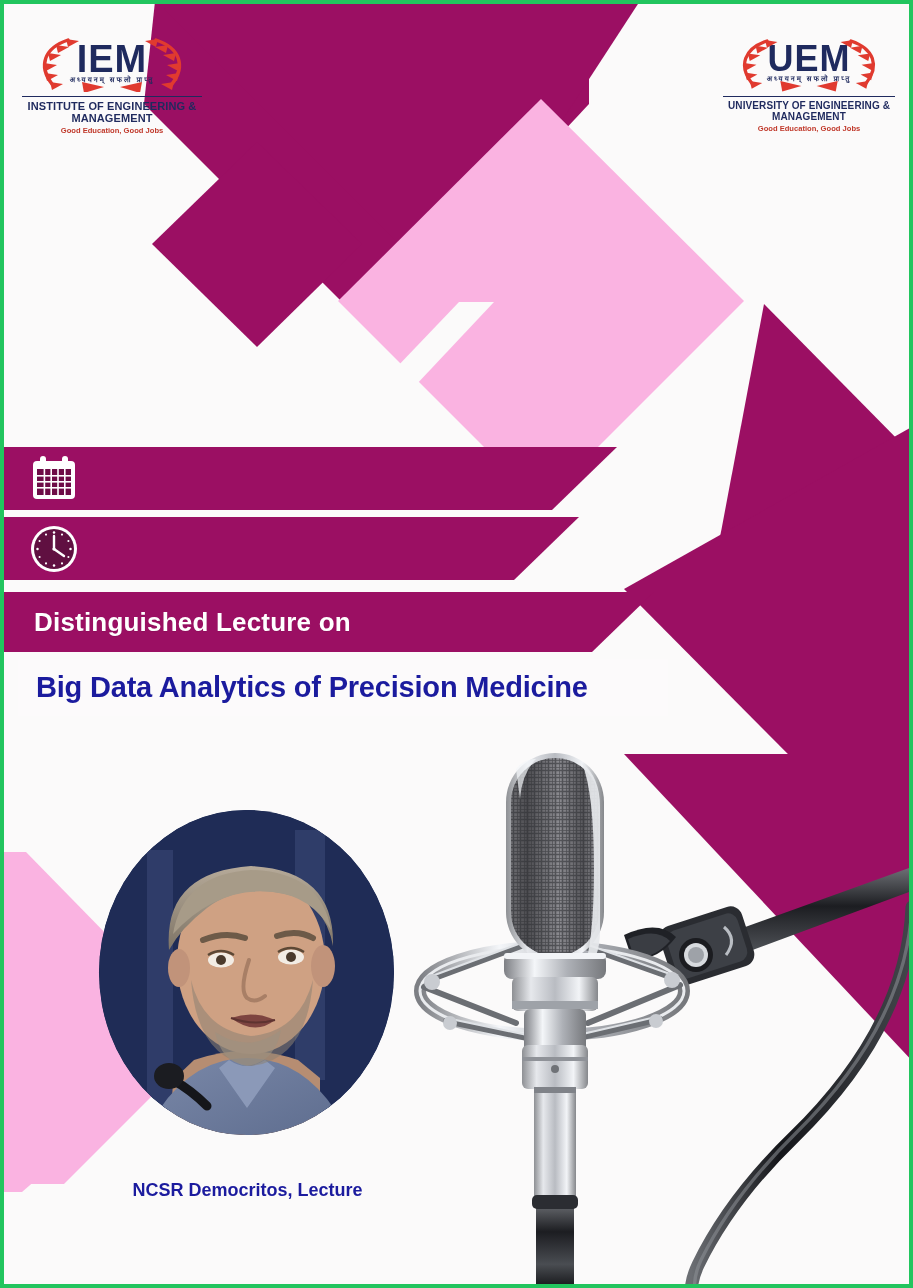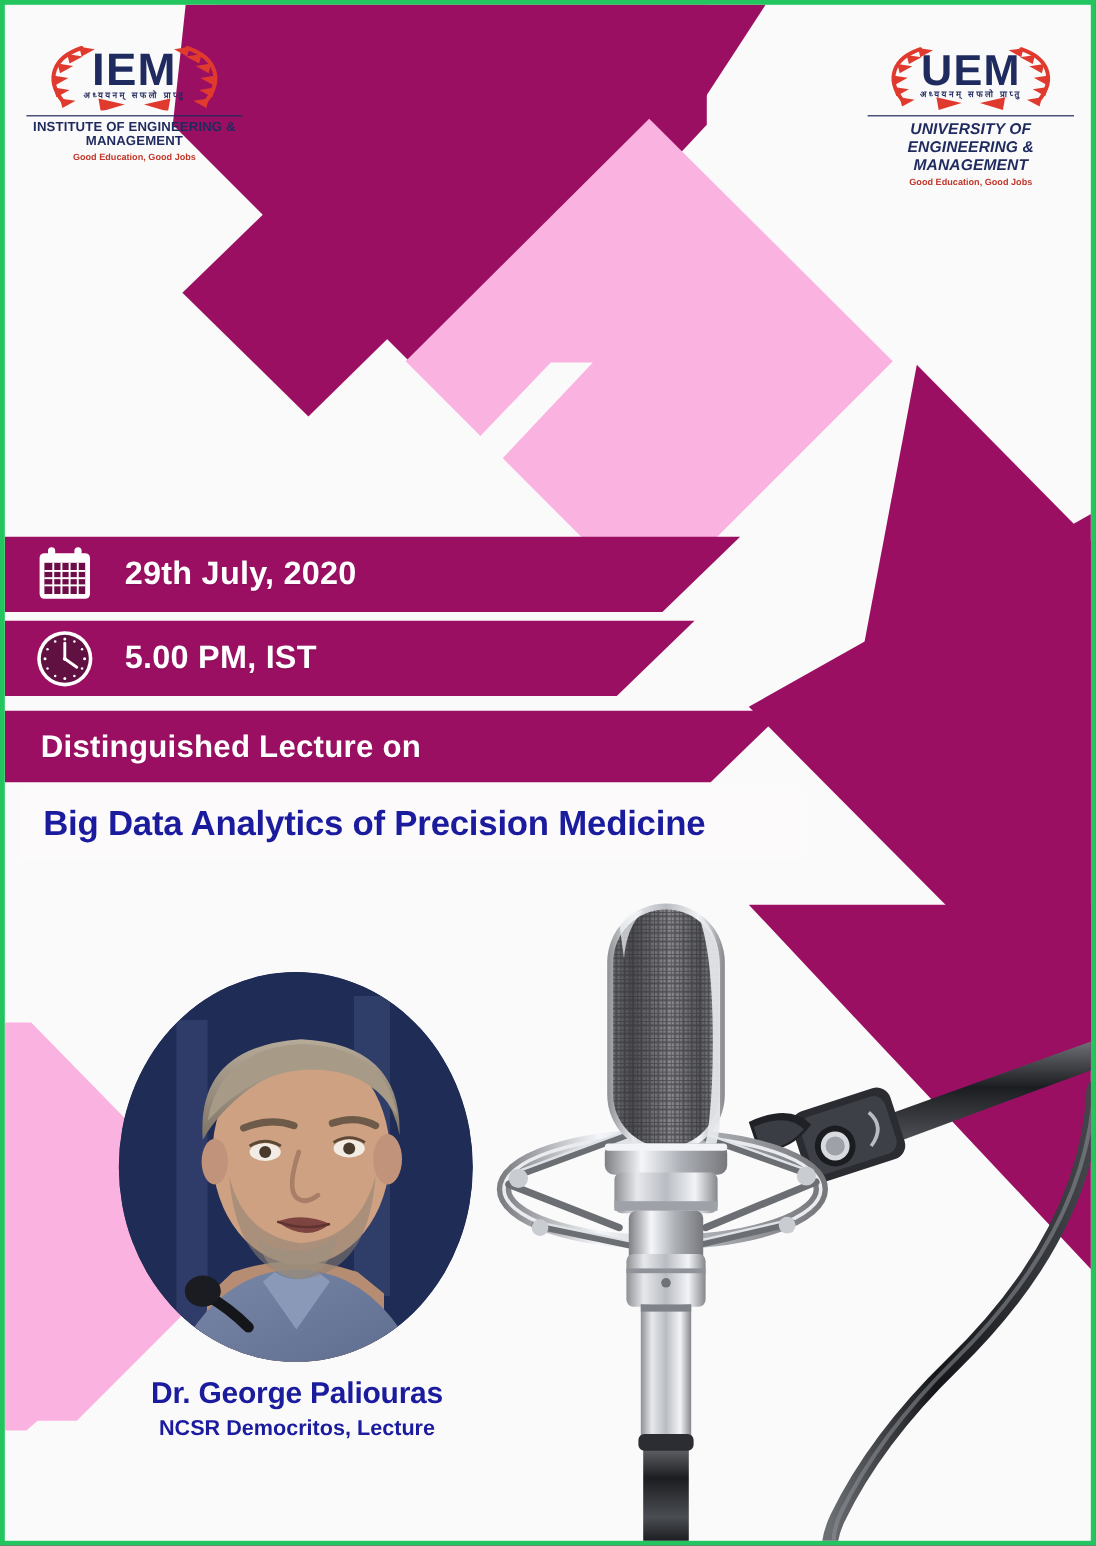--- a/index.html
+++ b/index.html
@@ -22,21 +22,21 @@
   .logo-iem{left:18px;top:28px;}
   .logo-uem{right:14px;top:28px;width:172px;}
   .logo-badge{position:relative;height:60px;display:flex;align-items:center;justify-content:center;}
   .logo-word{font-weight:bold;color:#1f2a5e;letter-spacing:1px;line-height:1;}
   .logo-iem .logo-word{font-size:38px;}
   .logo-uem .logo-word{font-size:36px;text-align:center;}
   .logo-deva{font-size:7px;color:#1f2a5e;letter-spacing:2px;margin-top:-3px;font-weight:bold;}
   .wreath{position:absolute;left:0;top:0;width:100%;height:100%;}
   .logo-line1{font-size:11px;font-weight:bold;color:#1f2a5e;letter-spacing:.1px;margin-top:4px;
               border-top:1.3px solid #1f2a5e;padding-top:3px;}
-  .logo-uem .logo-line1{font-size:13px;font-style:italic;}
+  .logo-uem .logo-line1{font-size:10px;}
   .logo-line2{font-size:7.6px;font-weight:bold;color:#c0392b;margin-top:2px;}
 
   
   .bar{position:absolute;display:flex;align-items:center;}
   .bar .bar-bg{position:absolute;inset:0;}
   .bar .bar-content{position:relative;display:flex;align-items:center;height:100%;}
   .bar-text{color:#ffffff;font-weight:bold;font-size:27px;letter-spacing:.2px;
             text-shadow:0 1px 0 rgba(0,0,0,.08);}
 
   #bar-date{left:0;top:443px;width:613px;height:63px;}
@@ -170,21 +170,20 @@
             <rect x="9" y="22" width="34" height="1.6"></rect>
             <rect x="9" y="28" width="34" height="1.6"></rect>
             <rect x="9" y="34" width="34" height="1.6"></rect>
             <rect x="15.6" y="16" width="1.6" height="26"></rect>
             <rect x="22.4" y="16" width="1.6" height="26"></rect>
             <rect x="29.2" y="16" width="1.6" height="26"></rect>
             <rect x="36" y="16" width="1.6" height="26"></rect>
           </g>
         </svg>
       </span>
-      <span class="bar-text">29th July, 2020</span>
     </div>
   </div>
 
   <div class="bar" id="bar-time">
     <svg class="bar-bg" viewBox="0 0 575 63" preserveAspectRatio="none">
       <polygon points="0,0 575,0 510,63 0,63" fill="#9b0f63"></polygon>
     </svg>
     <div class="bar-content">
       <span class="icon-box">
         <svg viewBox="0 0 52 52">
@@ -204,21 +203,20 @@
             <circle cx="11.6" cy="18" r="1.05"></circle>
               <circle cx="18" cy="11.6" r="1.05"></circle>
           </g>
           <g stroke="#ffffff" stroke-linecap="round">
             <line x1="26" y1="26" x2="26" y2="13" stroke-width="2.4"></line>
             <line x1="26" y1="26" x2="36" y2="33" stroke-width="2.4"></line>
           </g>
           <circle cx="26" cy="26" r="1.6" fill="#ffffff"></circle>
         </svg>
       </span>
-      <span class="bar-text">5.00 PM, IST</span>
     </div>
   </div>
 
   <div class="bar" id="bar-lecture">
     <svg class="bar-bg" viewBox="0 0 650 60" preserveAspectRatio="none">
       <polygon points="0,0 650,0 588,60 0,60" fill="#9b0f63"></polygon>
     </svg>
     <div class="bar-content">
       <span class="bar-text">Distinguished Lecture on</span>
     </div>
@@ -283,21 +281,20 @@
 
         <path d="M92 170 q6 78 60 86 q56 -6 62 -86 q-14 52 -62 56 q-48 -6 -60 -56 z" fill="#8d8272" opacity=".55"></path>
         <path d="M116 222 q34 22 66 -2 q-6 32 -34 36 q-26 -4 -32 -34 z" fill="#9c9181" opacity=".6"></path>
 
         <path d="M74 270 q18 10 34 26" stroke="#15161a" stroke-width="9" fill="none" stroke-linecap="round"></path>
         <ellipse cx="70" cy="266" rx="15" ry="13" fill="#1b1c21"></ellipse>
       </g>
     </svg>
   </div>
 
-  <div class="speaker-name">Dr. George Paliouras</div>
   <div class="speaker-affil">NCSR Democritos, Lecture</div>
 
   <svg class="mic" viewBox="0 0 505 553">
     <defs>
       <linearGradient id="mgMesh" x1="0" y1="0" x2="1" y2="0">
         <stop offset="0" stop-color="#6f6f73"></stop>
           <stop offset=".18" stop-color="#4d4d51"></stop>
         <stop offset=".55" stop-color="#8b8b90"></stop>
           <stop offset=".82" stop-color="#58585c"></stop>
         <stop offset="1" stop-color="#9b9ba0"></stop>

